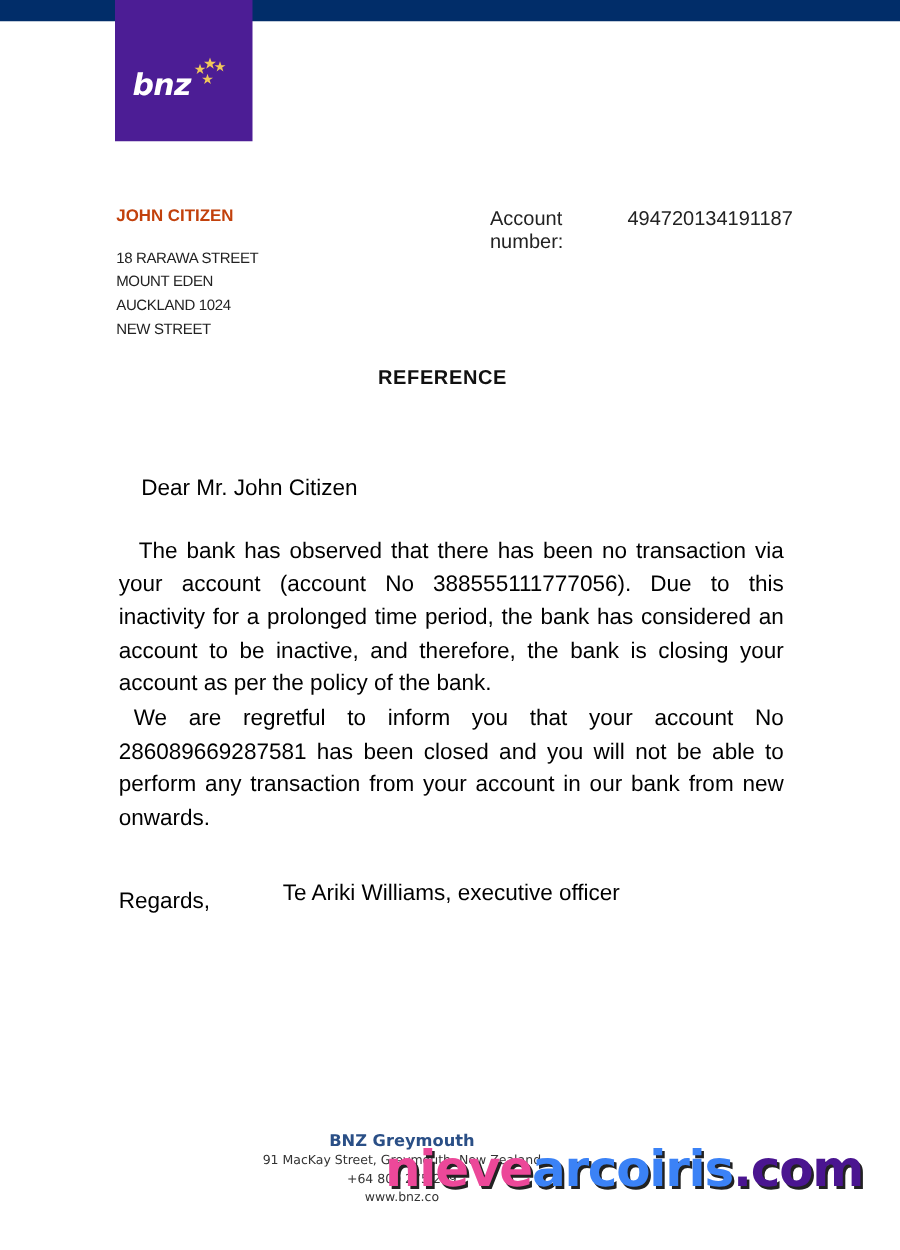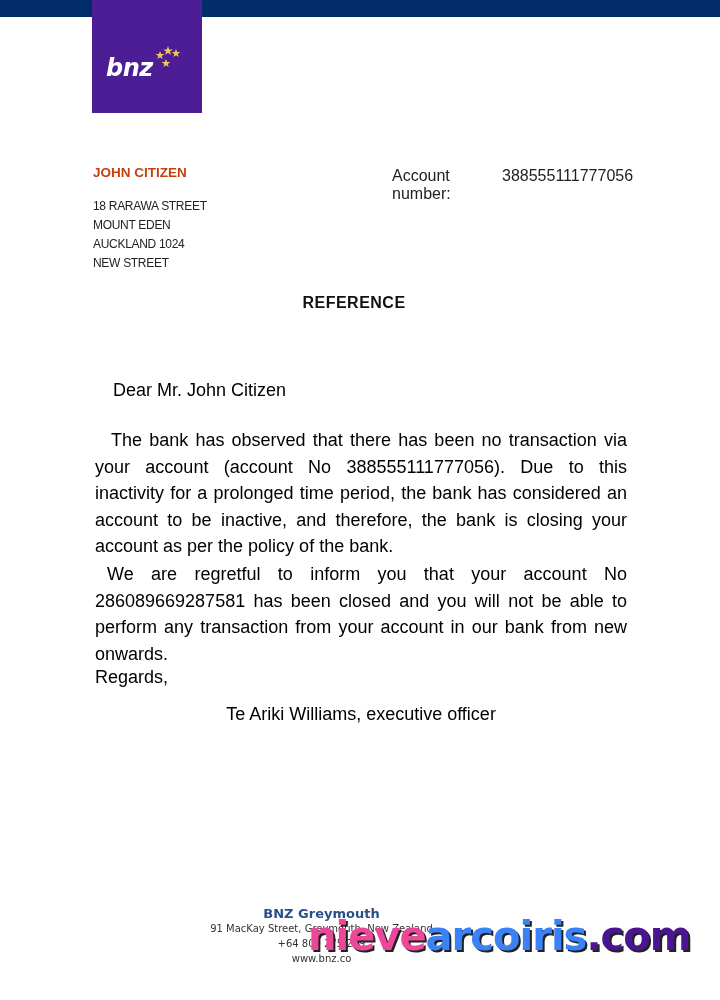--- a/index.html
+++ b/index.html
@@ -36,21 +36,21 @@
     position: absolute; left: 0; width: 720px; top: 294px; text-align: center;
     font-weight: bold; font-size: 16px; letter-spacing: 0.5px; color: #111;
     margin-left: -6px;
   }
 
   .body-text { position: absolute; left: 95px; width: 532px; font-size: 18px; color: #000000; }
   .salutation { top: 380px; left: 113px; }
   .para { line-height: 26.5px; text-indent: 16px; text-align: justify; }
   .p1 { top: 427px; }
   .p2 { top: 561px; text-indent: 12px; }
-  .regards { top: 667px; }
+  .regards { top: 710px; }
   .signature { top: 704px; text-align: center; }
 
   .footer { position: absolute; left: 0; width: 653px; top: 906px; text-align: center; font-family: "DejaVu Sans", sans-serif; }
   .footer-title { font-weight: bold; color: #2a4f86; font-size: 13px; margin-left: -10px; }
   .footer-line { font-size: 10px; color: #333; line-height: 15px; margin-left: -10px; }
 
   .watermark {
     position: absolute; left: 308px; top: 912px;
     font-family: "DejaVu Sans", sans-serif; font-weight: bold; font-size: 40px;
     letter-spacing: -1px; line-height: 48px;
@@ -81,21 +81,21 @@
   <div class="name">JOHN CITIZEN</div>
   <div class="line">18 RARAWA STREET</div>
   <div class="line">MOUNT EDEN</div>
   <div class="line">AUCKLAND 1024</div>
   <div class="line">NEW STREET</div>
 </div>
 
 <div class="meta">
   <div class="meta-row">
     <span class="meta-label">Account number:</span>
-    <span>388555111777056</span>
+    <span>494720134191187</span>
   </div>
 </div>
 
 <div class="title">REFERENCE</div>
 
 <div class="body-text salutation">Dear Mr. John Citizen</div>
 <div class="body-text para p1">The bank has observed that there has been no transaction via your account (account No 388555111777056). Due to this inactivity for a prolonged time period, the bank has considered an account to be inactive, and therefore, the bank is closing your account as per the policy of the bank.</div>
 <div class="body-text para p2">We are regretful to inform you that your account No 286089669287581 has been closed and you will not be able to perform any transaction from your account in our bank from new onwards.</div>
 <div class="body-text regards">Regards,</div>
 <div class="body-text signature">Te Ariki Williams, executive officer</div>

